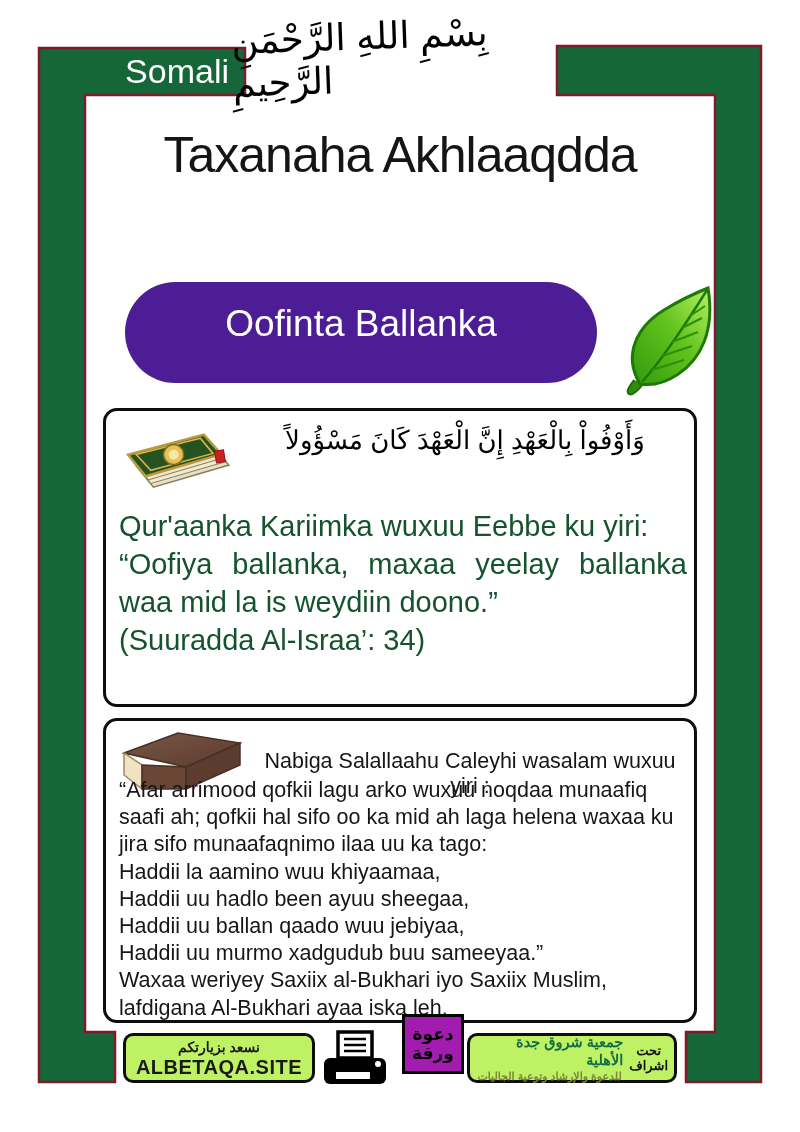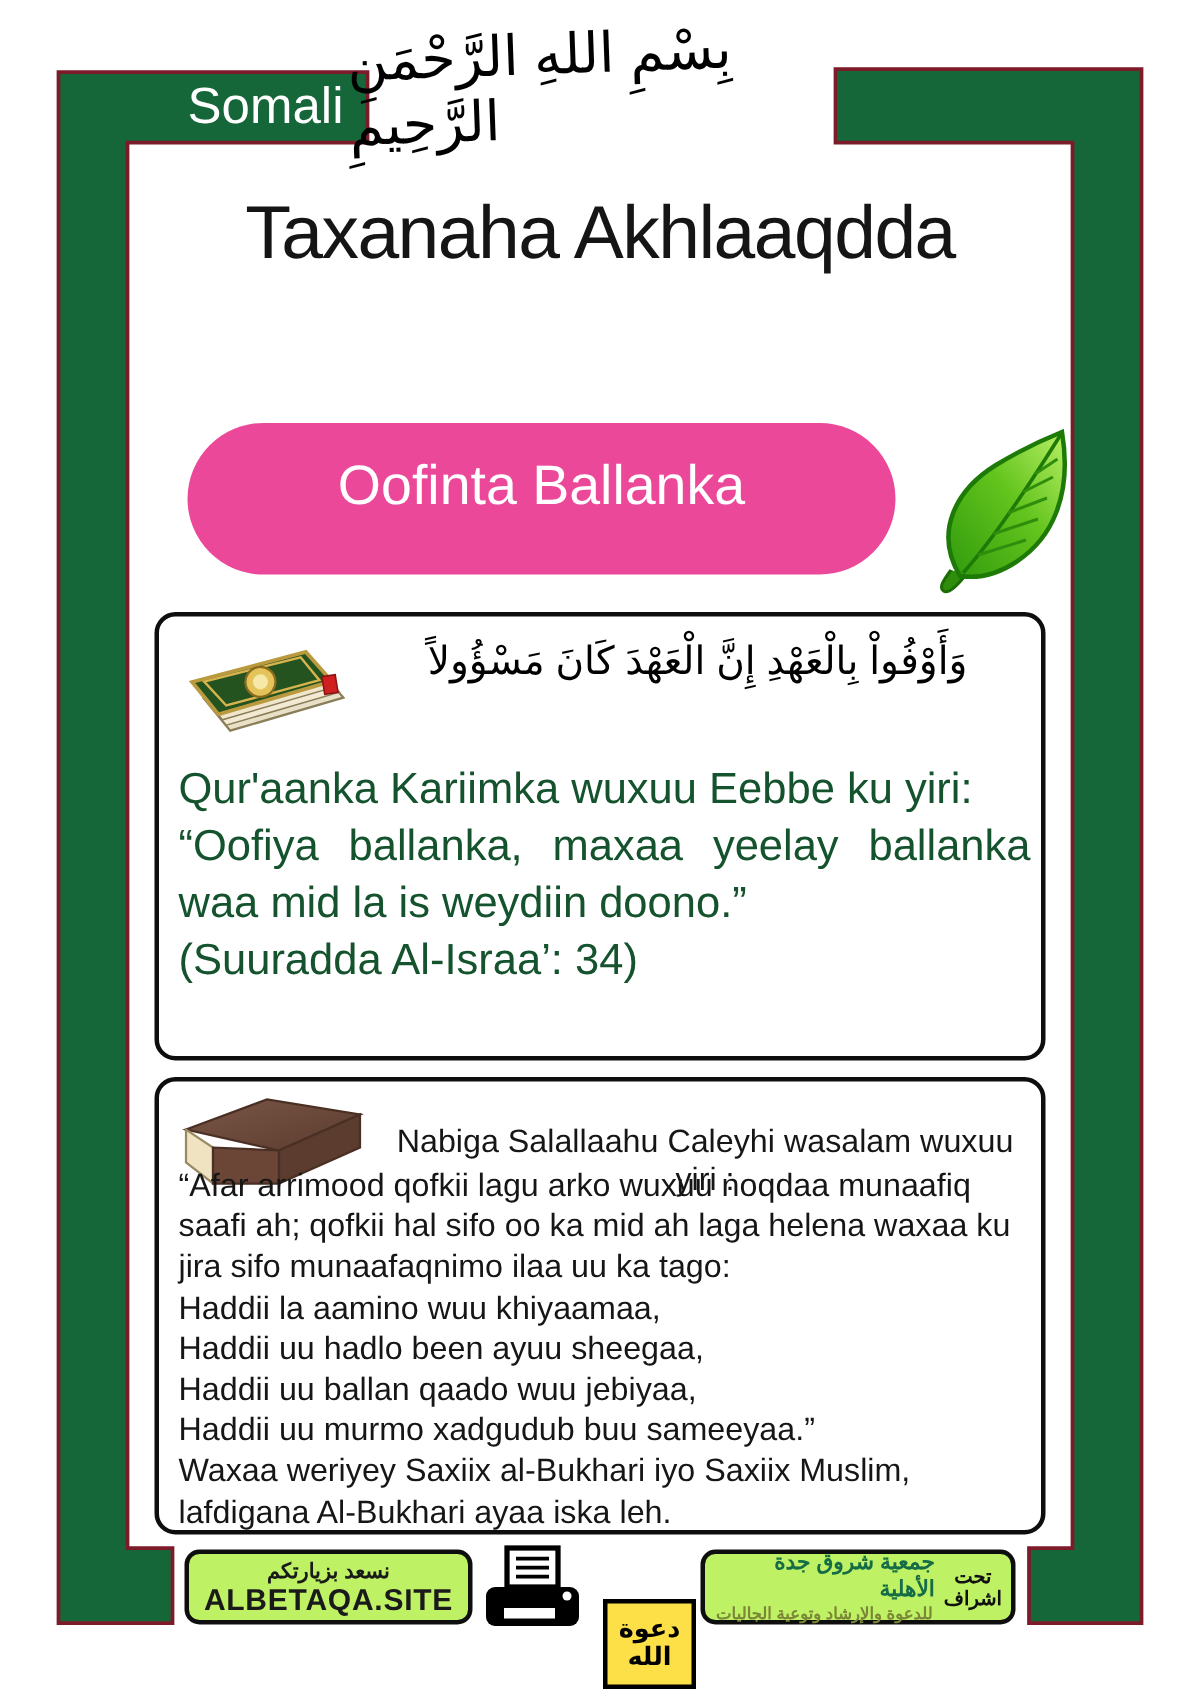--- a/index.html
+++ b/index.html
@@ -12,21 +12,21 @@
   .frame-svg{position:absolute;left:0;top:0;width:800px;height:1132px;}
   .tab-label{display:flex;align-items:center;color:#ffffff;}
   .tab-en{left:38px;top:47px;width:207px;height:48px;justify-content:flex-end;padding-right:16px;box-sizing:border-box;font-size:34px;}
   .tab-ar{left:557px;top:45px;width:205px;height:50px;justify-content:center;font-size:30px;font-weight:bold;}
   
   .bismillah{left:232px;top:0px;width:336px;height:114px;display:flex;align-items:center;justify-content:center;
     font-size:37px;color:#000;transform:rotate(-2deg);}
   .title{left:85px;top:126px;width:630px;text-align:center;font-size:50px;color:#151515;letter-spacing:-1px;}
   .subtitle{left:112px;top:197px;width:600px;font-size:30px;line-height:1.2;color:#111;}
   
-  .pill{left:125px;top:282px;width:472px;height:101px;border-radius:52px;background:#ec4899;
+  .pill{left:125px;top:282px;width:472px;height:101px;border-radius:52px;background:#4c1d95;
     display:flex;align-items:center;justify-content:center;color:#fff;font-size:37px;padding-bottom:18px;box-sizing:border-box;}
   
   .cbox{background:#fff;border:3px solid #0e0e0e;border-radius:14px;box-sizing:border-box;}
   .box-quran{left:103px;top:408px;width:594px;height:299px;}
   .box-hadith{left:103px;top:718px;width:594px;height:305px;}
   .verse{left:135px;top:14px;width:448px;text-align:center;font-size:26px;color:#000;direction:rtl;}
   .quran-text{left:13px;top:97px;width:568px;font-size:29px;line-height:1.31;color:#14532d;}
   .quran-quote{text-align:justify;}
   .hadith-intro{left:145px;top:28px;width:438px;text-align:center;font-size:21.5px;color:#161616;}
   .hadith-body{left:13px;top:56px;width:570px;font-size:21.5px;line-height:1.265;color:#161616;white-space:pre-line;}
@@ -35,21 +35,21 @@
   .foot-left{left:123px;top:1033px;width:192px;height:50px;text-align:center;padding-top:3px;}
   .visit{font-size:14px;font-weight:bold;direction:rtl;line-height:17px;}
   .site{font-size:20px;font-weight:bold;letter-spacing:.5px;line-height:22px;}
   .foot-right{left:467px;top:1033px;width:210px;height:50px;display:flex;flex-direction:row-reverse;align-items:center;
     padding:2px 6px;gap:6px;}
   .sup-col{display:flex;flex-direction:column;align-items:center;font-size:13px;font-weight:bold;color:#111;line-height:15px;direction:rtl;}
   .org-col{display:flex;flex-direction:column;align-items:center;direction:rtl;flex:1;}
   .org-name{font-size:14.5px;font-weight:bold;color:#166c46;line-height:18px;}
   .org-desc{font-size:11px;font-weight:bold;color:#7c8637;line-height:14px;}
   
-  .kufic{left:402px;top:1066px;width:62px;height:60px;border:3px solid #000;box-sizing:border-box;background:#fde047;
+  .kufic{left:402px;top:1014px;width:62px;height:60px;border:3px solid #000;box-sizing:border-box;background:#a21caf;
     display:flex;flex-direction:column;align-items:center;justify-content:center;direction:rtl;text-align:right;}
   .kufic-word{font-size:17px;font-weight:bold;color:#000;line-height:19px;font-family:"DejaVu Sans",sans-serif;}
 </style>
 </head>
 <body>
 
 <div class="page">
 
   <svg class="frame-svg" viewBox="0 0 800 1132">
     <polygon points="39,48 245,48 245,95 85,95 85,1032 115,1032 115,1082 39,1082" fill="#15673a" stroke="#7d1b28" stroke-width="2.5"></polygon>
@@ -135,21 +135,21 @@
     <line x1="30" y1="9" x2="52" y2="9" stroke="#000" stroke-width="2.5"></line>
     <line x1="30" y1="15" x2="52" y2="15" stroke="#000" stroke-width="2.5"></line>
     <line x1="30" y1="21" x2="52" y2="21" stroke="#000" stroke-width="2.5"></line>
     <rect x="10" y="28" width="62" height="26" rx="6" fill="#000"></rect>
     <circle cx="64" cy="34" r="3" fill="#fff"></circle>
     <rect x="22" y="42" width="34" height="7" fill="#fff"></rect>
   </svg>
 
   <div class="abs kufic">
     <div class="kufic-word">دعوة</div>
-    <div class="kufic-word">الله</div>
+    <div class="kufic-word">ورقة</div>
   </div>
 
   <div class="abs foot-box foot-right">
     <div class="sup-col">
       <span>تحت</span>
       <span>اشراف</span>
     </div>
     <div class="org-col">
       <span class="org-name">جمعية شروق جدة الأهلية</span>
       <span class="org-desc">للدعوة والإرشاد وتوعية الجاليات</span>

